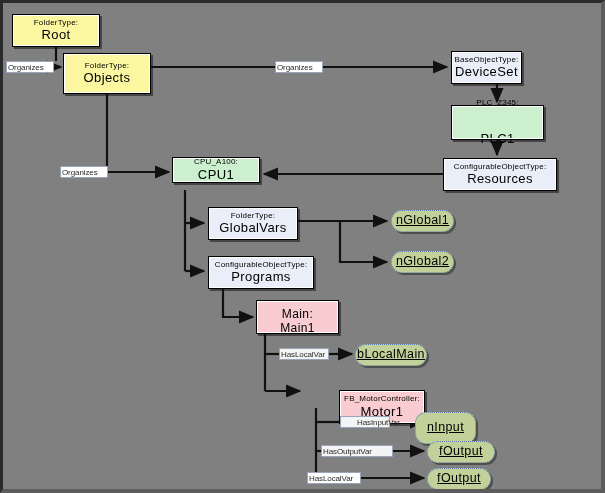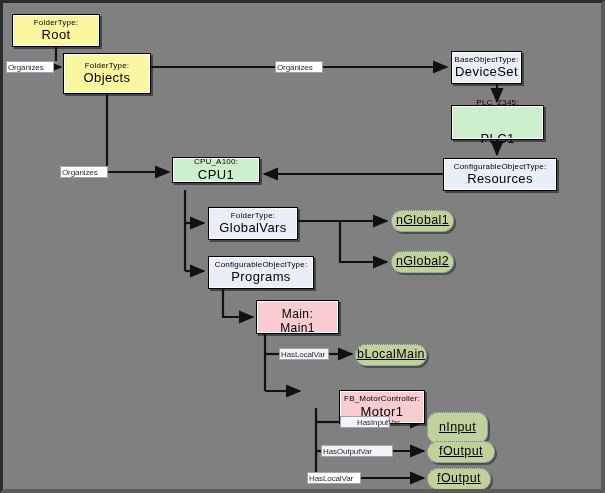--- a/index.html
+++ b/index.html
@@ -206,21 +206,21 @@
     </div>
 
     <div class="node var" style="left:388px;top:248px;width:63px;height:22px;">
       <span class="t2">nGlobal2</span>
     </div>
 
     <div class="node var" style="left:352px;top:341px;width:72px;height:22px;">
       <span class="t2">bLocalMain</span>
     </div>
 
-    <div class="node var" style="left:424px;top:409px;width:61px;height:32px;">
+    <div class="node var" style="left:412px;top:409px;width:61px;height:32px;">
       <span class="t2">nInput</span>
     </div>
 
     <div class="node var" style="left:424px;top:438px;width:68px;height:22px;">
       <span class="t2">fOutput</span>
     </div>
 
     <div class="node var" style="left:424px;top:465px;width:64px;height:22px;">
       <span class="t2">fOutput</span>
     </div>

